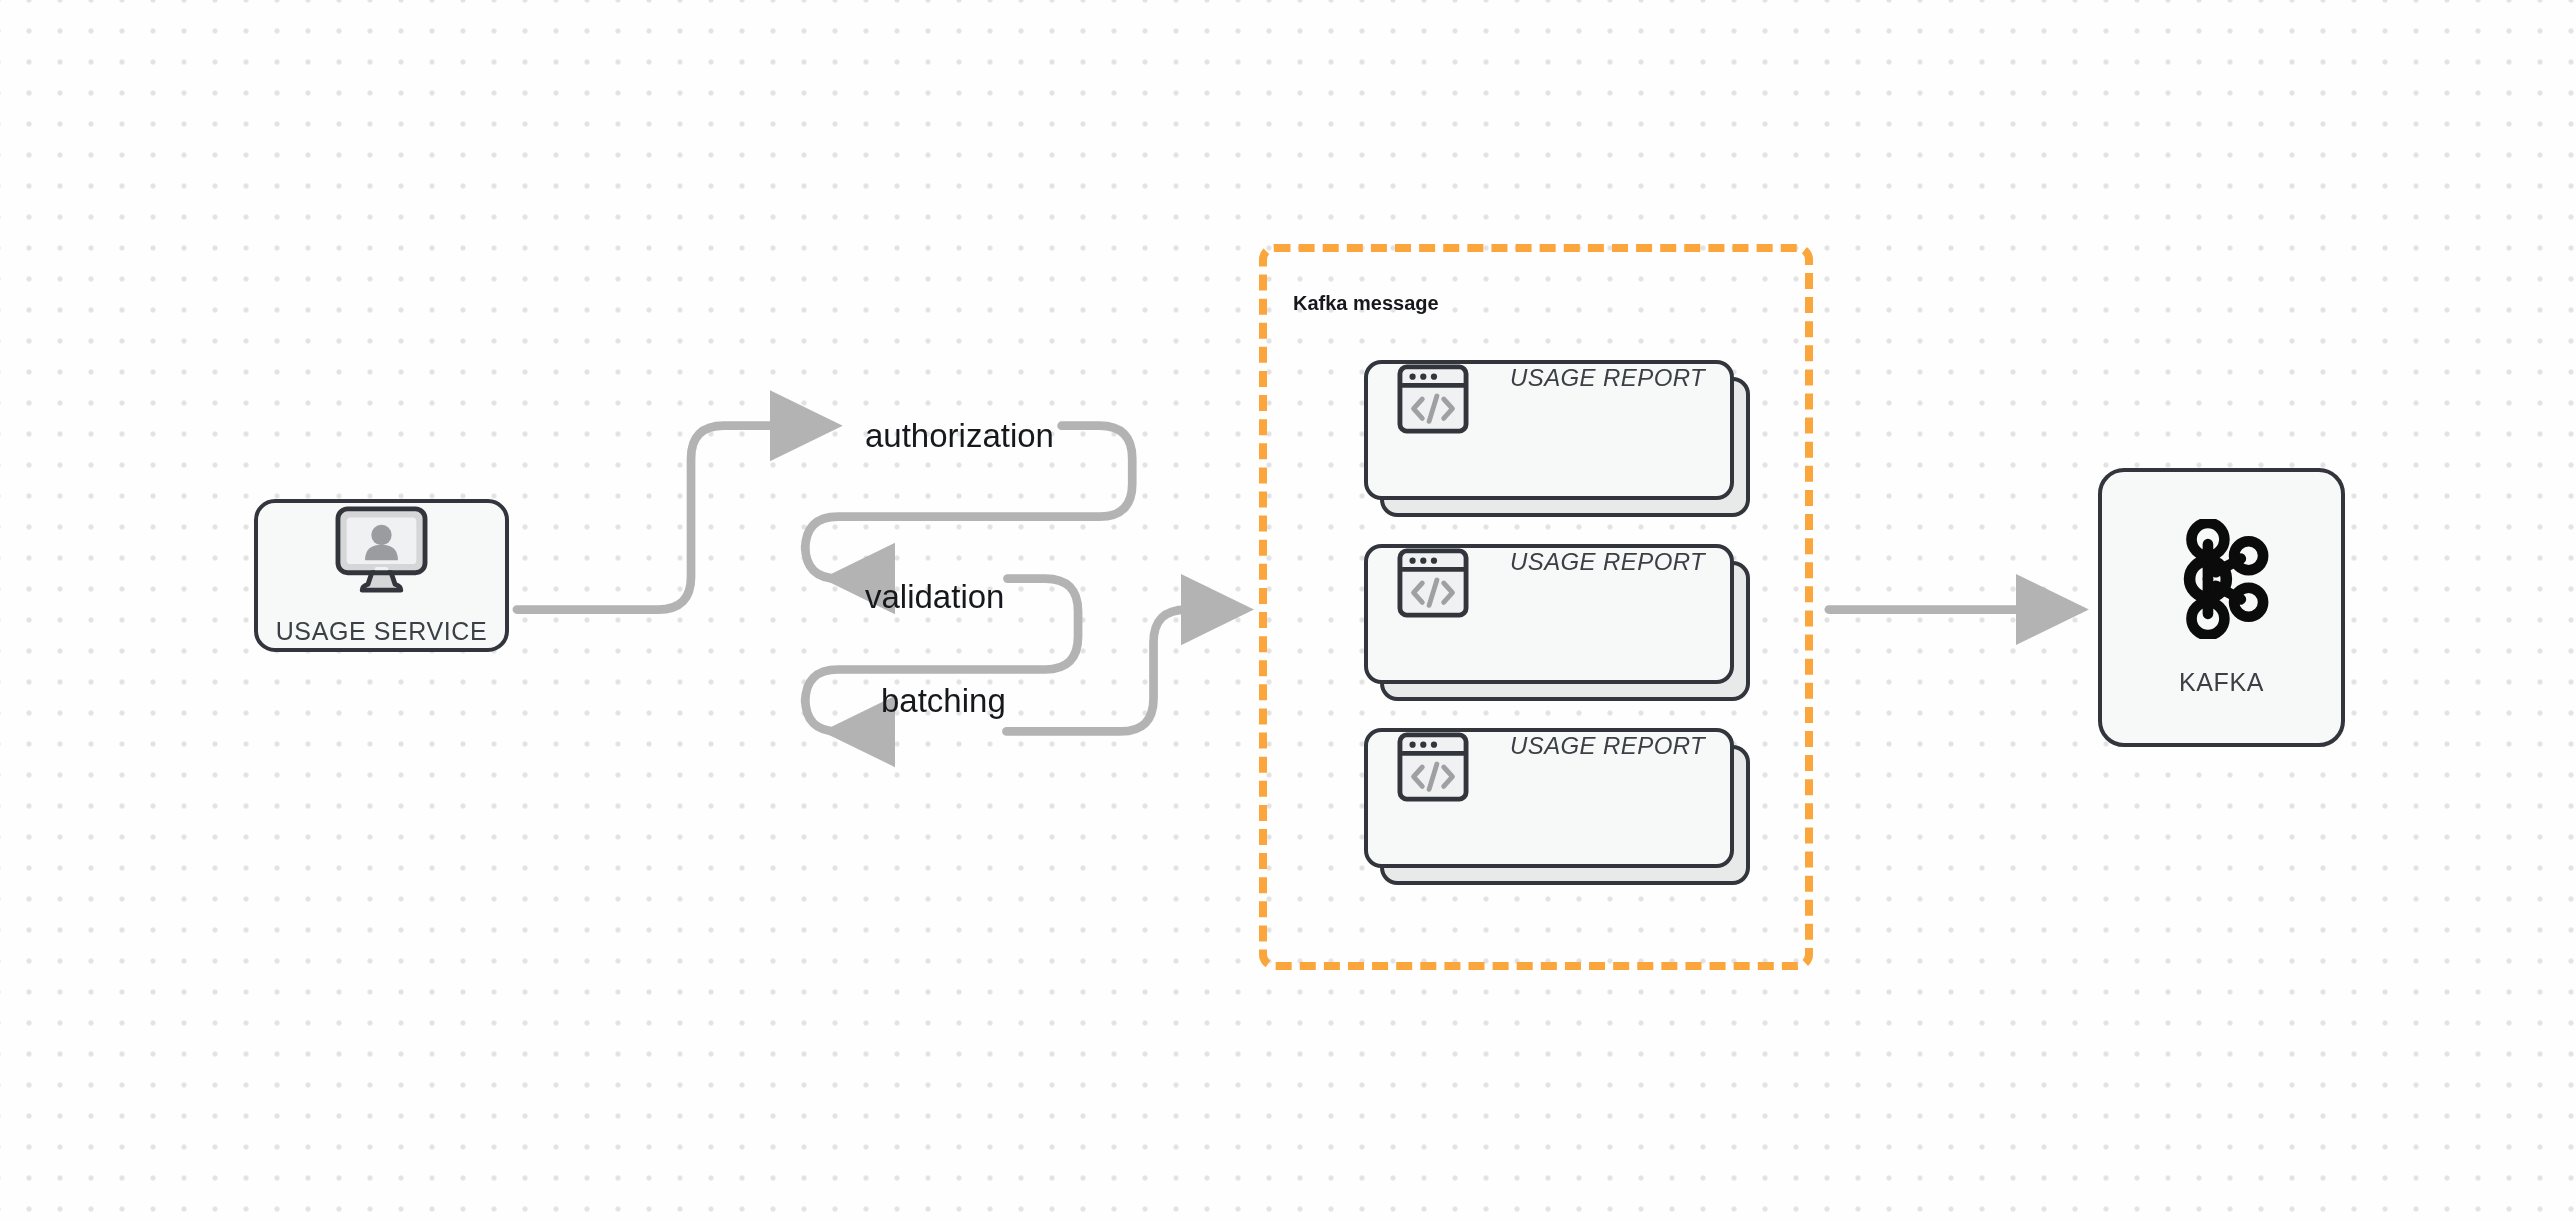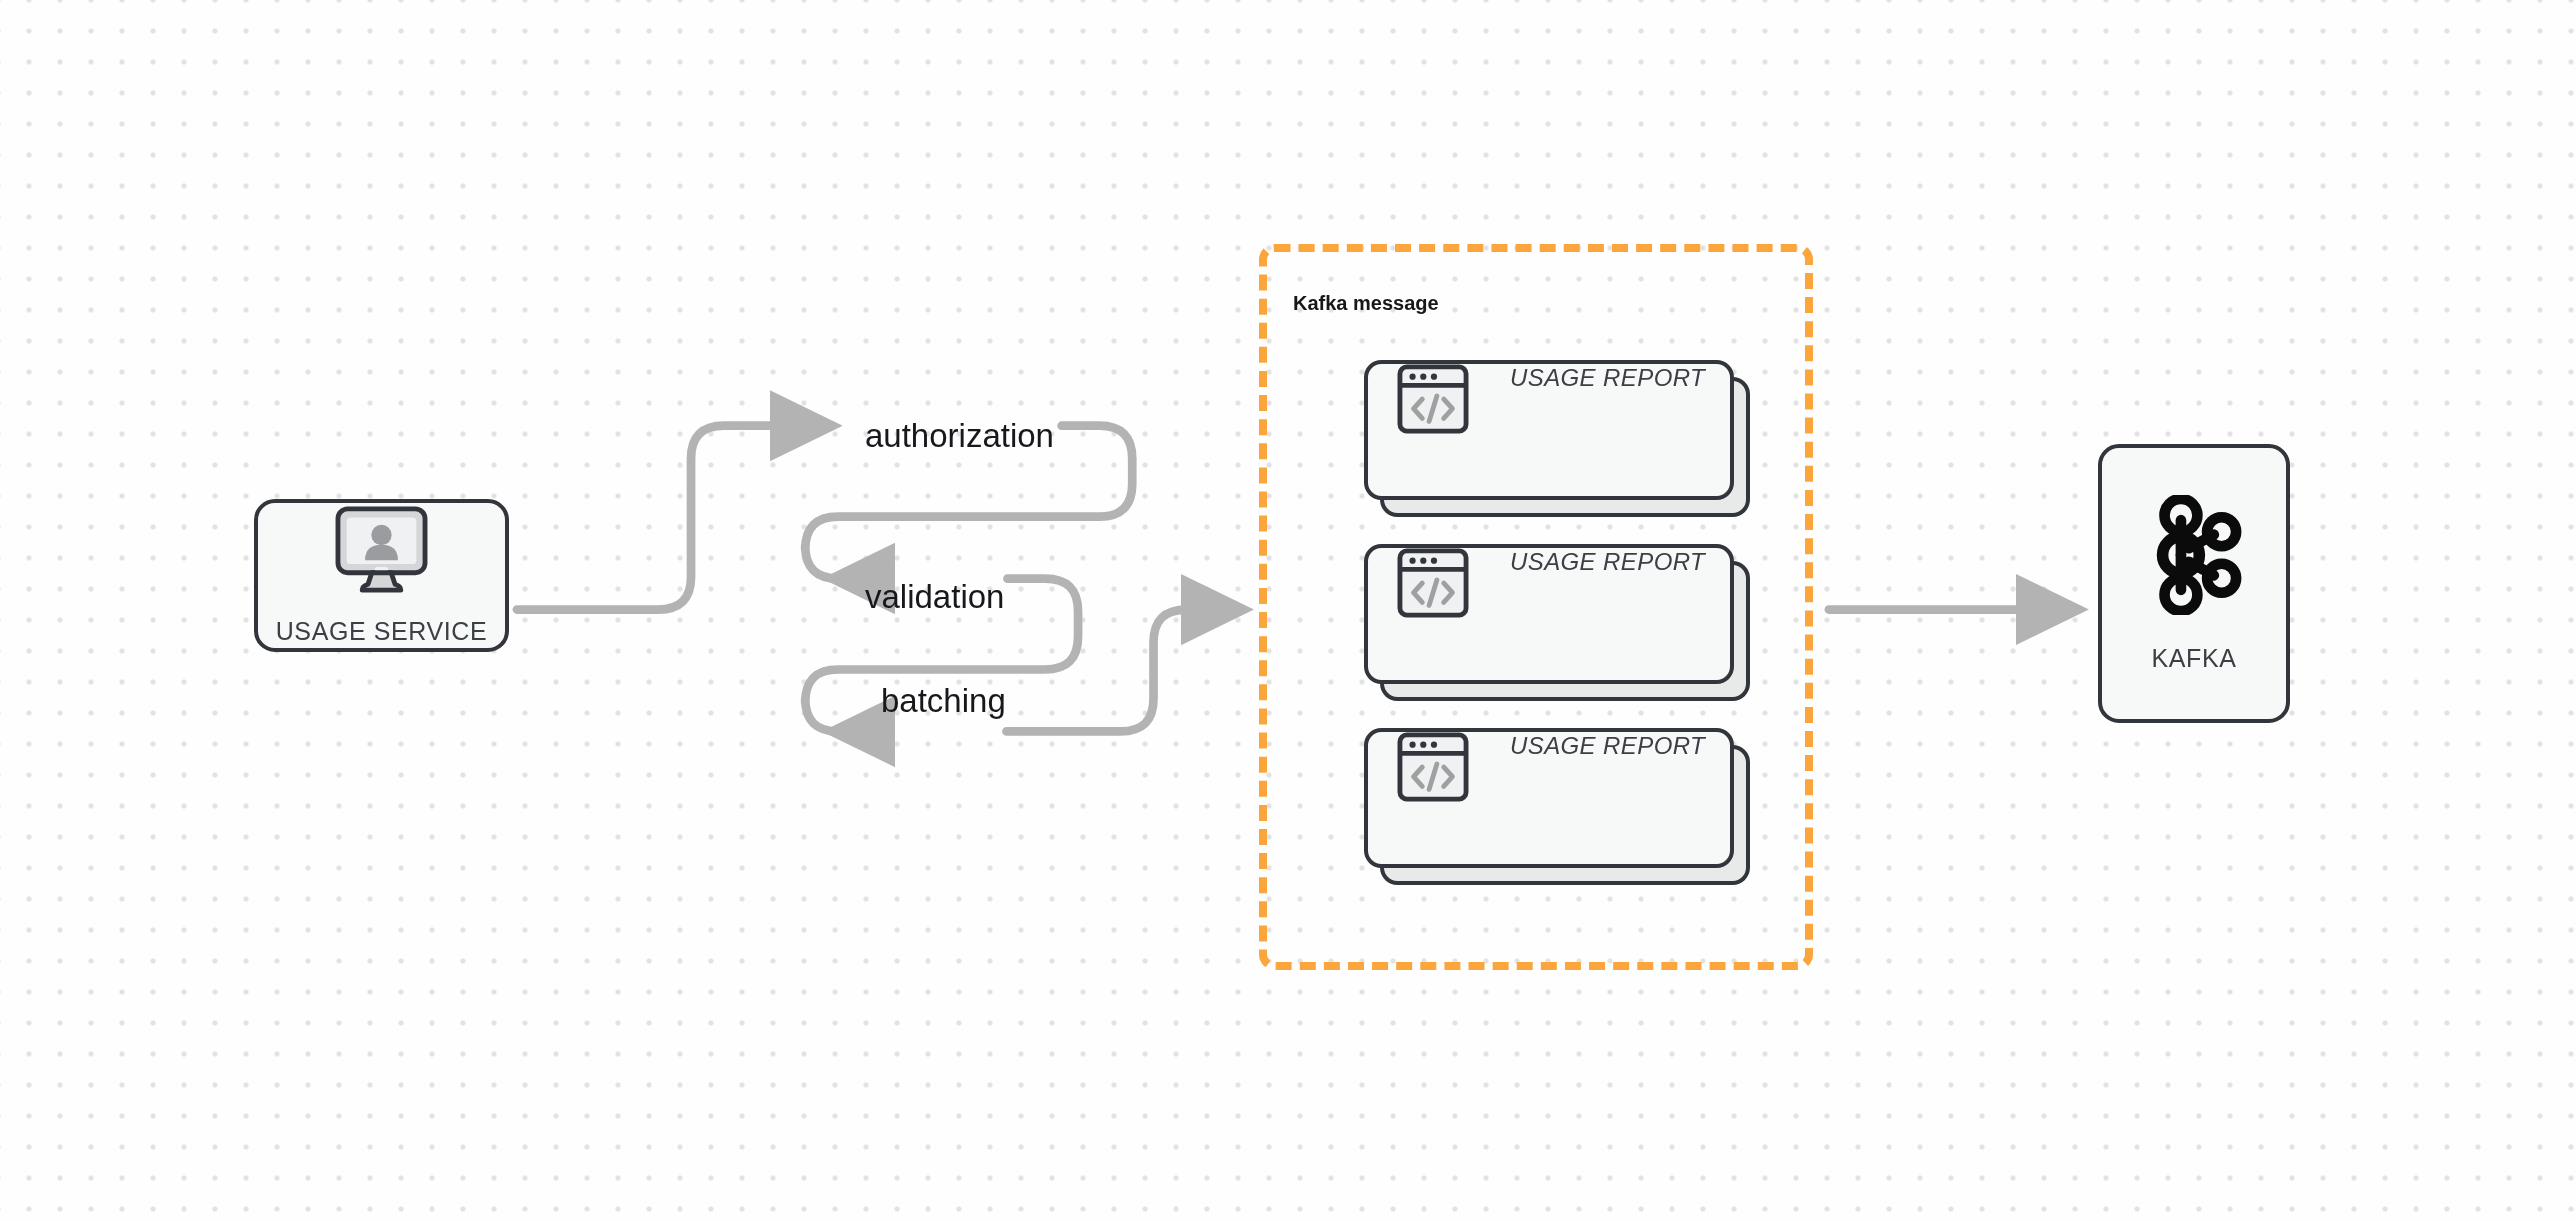--- a/index.html
+++ b/index.html
@@ -52,23 +52,24 @@
   #usage-service-node {
     left: 254px;
     top: 499px;
     width: 255px;
     height: 153px;
   }
   #usage-service-node .node-label { margin-top: 19.4px; }
 
   #kafka-node {
     left: 2098px;
-    top: 444px;
-    width: 192px;
+    top: 468px;
+    width: 247px;
     height: 279px;
+    border-radius: 26px;
   }
   #kafka-node .node-label { margin-top: 25px; }
 
   
   .stage-label {
     position: absolute;
     font-size: 33px;
     color: #16181b;
     white-space: nowrap;
     line-height: 1;

